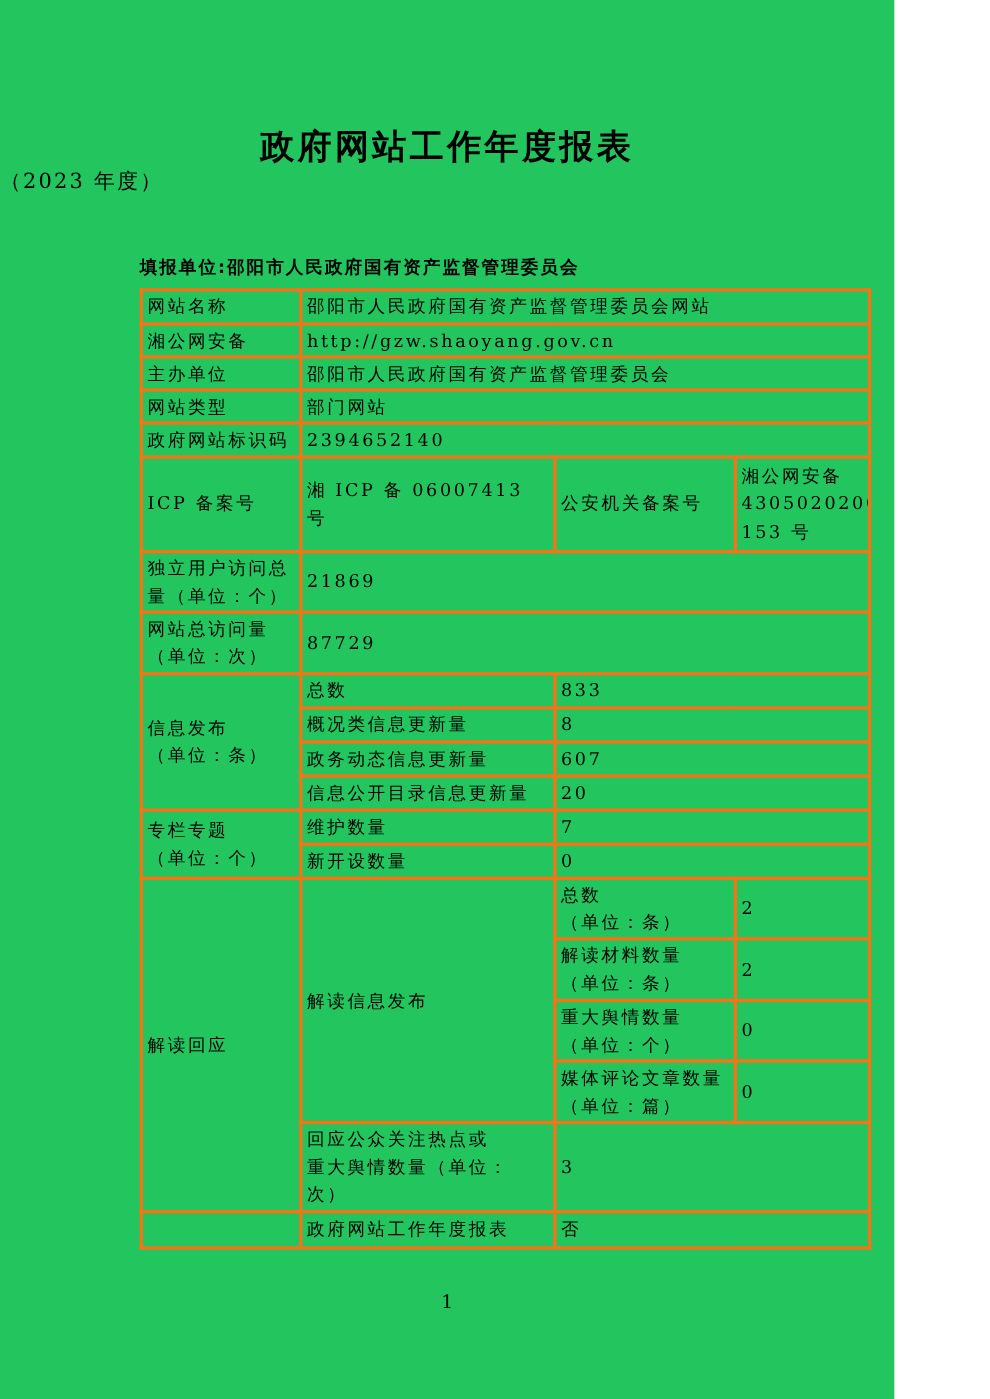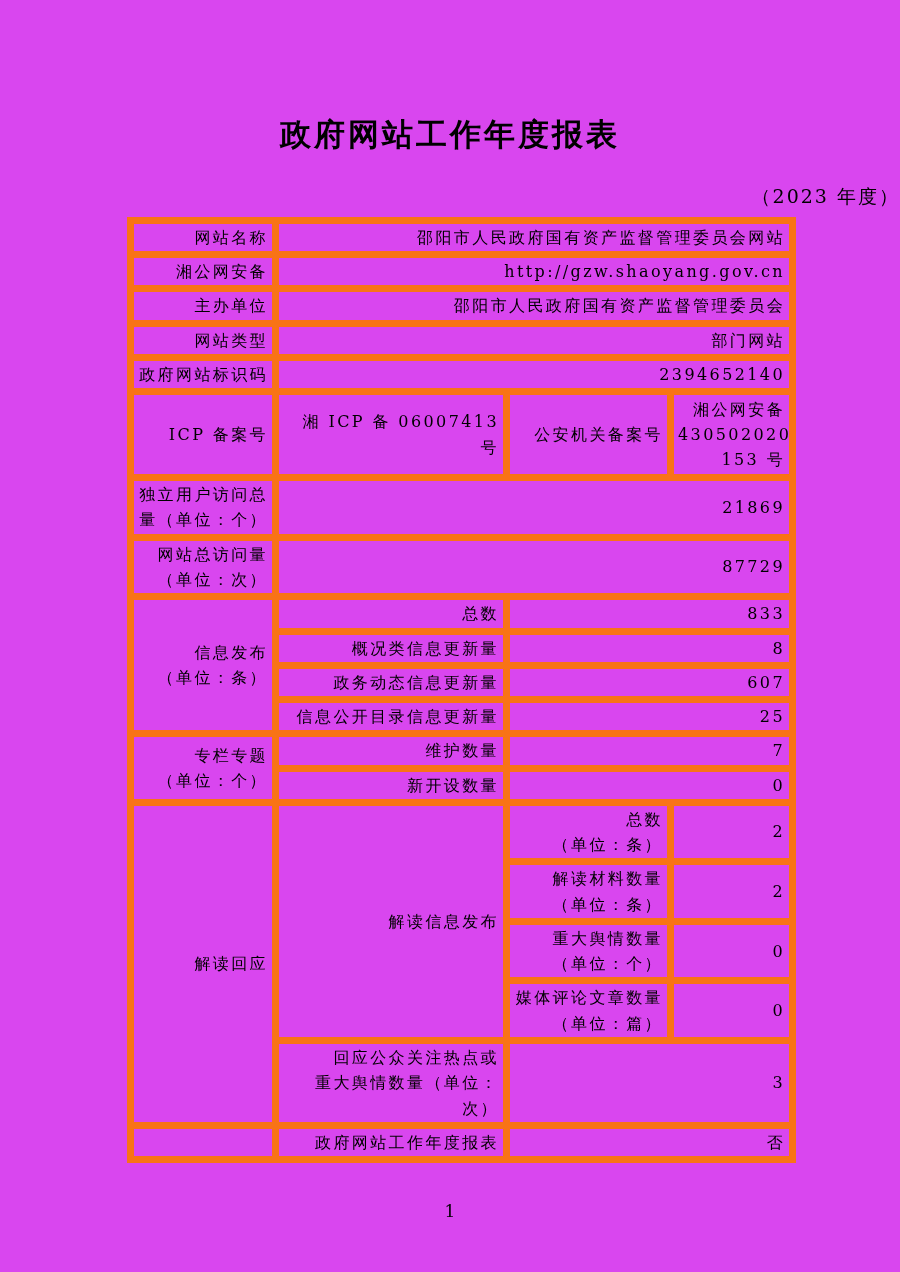--- a/index.html
+++ b/index.html
@@ -1,41 +1,41 @@
 <!DOCTYPE html>
 <html><head>
 <meta charset="utf-8">
 <style>
   html,body{margin:0;padding:0;background:#ffffff;}
   .page{
-    width:900px;height:1272px;background:#d946ef;color:#000;
+    width:813px;height:1272px;background:#22c55e;color:#000;
     position:relative;overflow:hidden;
     font-family:"DejaVu Serif","Liberation Serif",serif;
   }
   .doc-title{
     margin:0;padding-top:116px;text-align:center;
     font-family:"DejaVu Sans","Liberation Sans",sans-serif;
     font-weight:bold;font-size:31px;letter-spacing:3px;line-height:1.2;
   }
   .doc-subtitle{
-    margin-top:31px;text-align:right;
+    text-align:left;
     font-size:19px;letter-spacing:2px;line-height:1.3;
   }
   .filer-line{
     margin:54px 0 0 127px;
     font-family:"DejaVu Sans","Liberation Sans",sans-serif;
     font-weight:bold;font-size:16px;letter-spacing:1.8px;line-height:1.4;
   }
   table.report{
     margin:8px 0 0 127px;border-collapse:collapse;table-layout:fixed;
     width:662px;border:1.5px solid #2b2b2b;
   }
   table.report td{
-    border:7px solid #f97316;
-    text-align:right;vertical-align:middle;
+    border:3px solid #f97316;
+    text-align:left;vertical-align:middle;
     font-size:16px;letter-spacing:2.4px;line-height:1.58;
     white-space:pre-line;padding:1px 4px;overflow:hidden;
   }
   td.num{letter-spacing:0.8px;}
   tr.rh30{height:30px}
   tr.rh86{height:86px}
   tr.rh54{height:54px}
   tr.rh31{height:31px}
   tr.rh52{height:52px}
   tr.rh80{height:80px}
@@ -44,20 +44,21 @@
     text-align:center;margin-top:38px;font-size:17px;letter-spacing:0;
   }
 </style>
 </head>
 <body>
 
 <div class="page">
 
   <h1 class="doc-title">政府网站工作年度报表</h1>
   <div class="doc-subtitle">（2023 年度）</div>
+  <div class="filer-line">填报单位:邵阳市人民政府国有资产监督管理委员会</div>
 
   <table class="report">
     <colgroup>
       <col style="width:145px">
         <col style="width:231px">
         <col style="width:164px">
         <col style="width:122px">
     </colgroup>
     <tbody>
       <tr class="rh30">
@@ -107,21 +108,21 @@
       <tr class="rh31">
         <td>概况类信息更新量</td>
         <td colspan="2" class="num">8</td>
       </tr>
       <tr class="rh31">
         <td>政务动态信息更新量</td>
         <td colspan="2" class="num">607</td>
       </tr>
       <tr class="rh31">
         <td>信息公开目录信息更新量</td>
-        <td colspan="2" class="num">25</td>
+        <td colspan="2" class="num">20</td>
       </tr>
       <tr class="rh31">
         <td rowspan="2">专栏专题
 （单位：个）</td>
         <td>维护数量</td>
         <td colspan="2" class="num">7</td>
       </tr>
       <tr class="rh31">
         <td>新开设数量</td>
         <td colspan="2" class="num">0</td>

